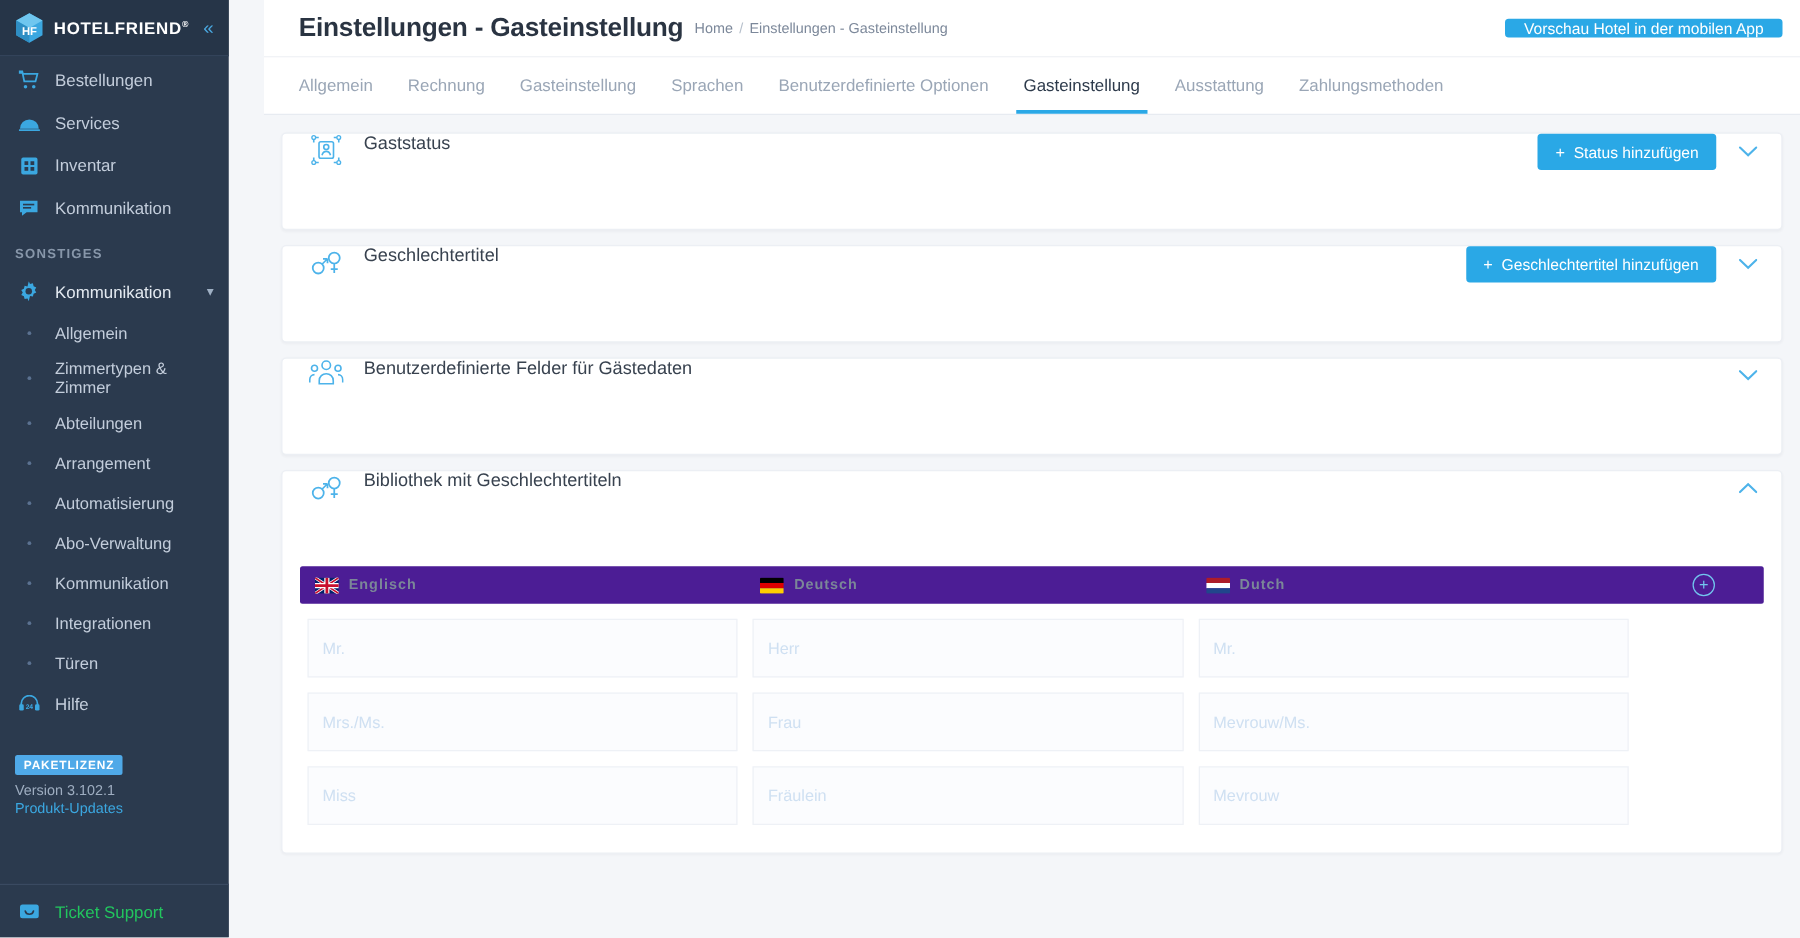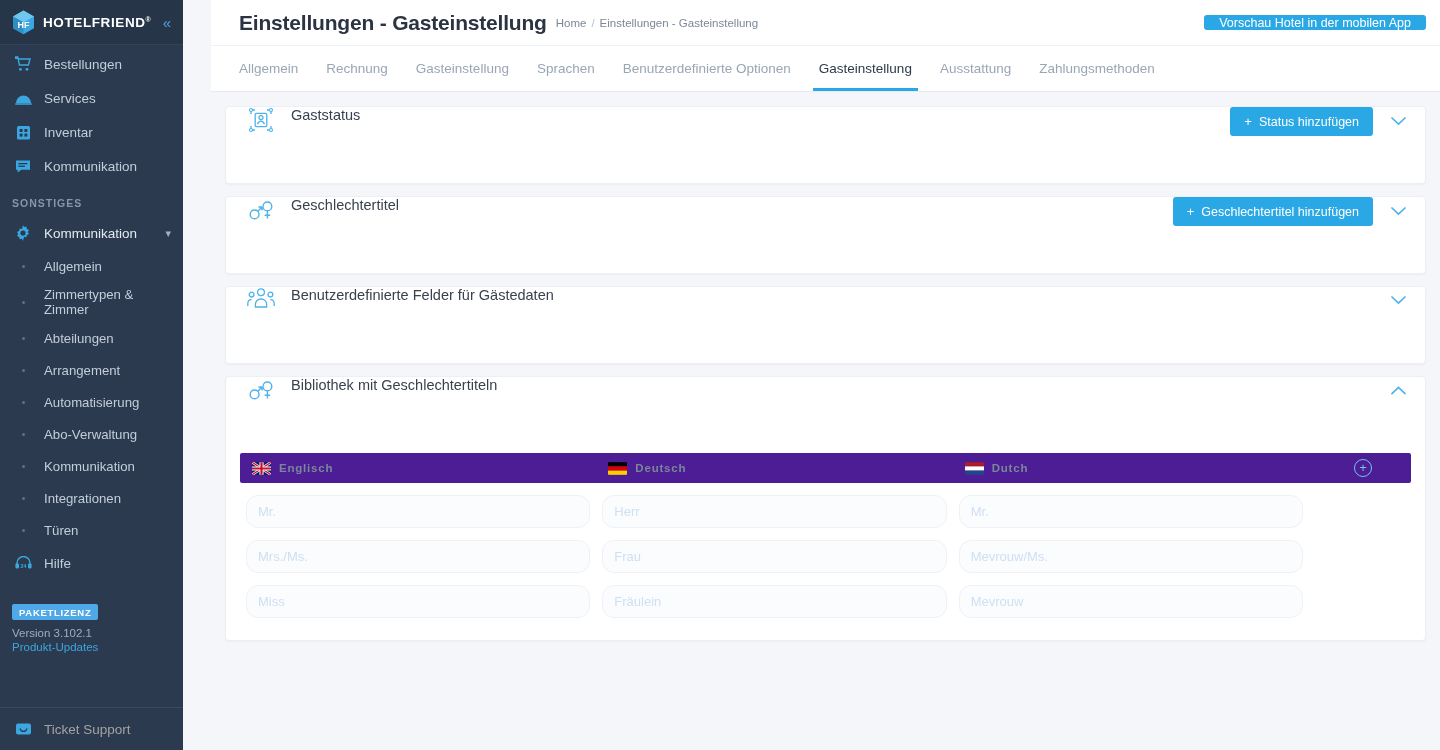--- a/index.html
+++ b/index.html
@@ -82,21 +82,21 @@
     font-size: 9.5px; font-weight: bold; letter-spacing: .7px;
     padding: 3px 7px 2px 7px; border-radius: 2px;
   }
   .version-text { color: #9eadc0; font-size: 11.5px; margin-top: 7px; }
   .product-updates { color: #3ba7e0; font-size: 11.5px; margin-top: 2px; cursor: pointer; }
 
   .ticket-support {
     position: absolute; left: 0; right: 0; bottom: 0;
     height: 43px; display: flex; align-items: center;
     padding: 0 12px; border-top: 1px solid #3a4a61;
-    color: #a3a3a3; font-size: 13.5px; cursor: pointer;
+    color: #22c55e; font-size: 13.5px; cursor: pointer;
     background: #2b3a4e;
   }
 
   
   .main {
     flex: 1 1 auto; height: 750px; position: relative;
     background: #f4f6f9; overflow: hidden;
   }
   .topbar {
     height: 46px; background: #ffffff;
@@ -195,21 +195,21 @@
     cursor: pointer;
   }
   .circle-add { border: 1.4px solid #72c5ee; color: #72c5ee; }
   .circle-del { border: 1.4px solid #f08a8a; color: #f08a8a; }
   .circle-btn span { font-size: 13px; line-height: 1; margin-top: -1px; }
 
   .lib-row { display: flex; align-items: center; margin-top: 12px; padding-left: 6px; }
   .lib-cell { flex: 1 1 0; padding-right: 12px; padding-left: 0; }
   .lib-cell:last-of-type { padding-right: 12px; }
   .lib-input {
-    width: 100%; height: 33px; border-radius: 12px;
+    width: 100%; height: 47px; border-radius: 0;
     border: 1px solid #e6eaf0; background: #ffffff;
     padding: 0 11px; font-size: 13px; color: #333c49;
     font-family: "Liberation Sans", sans-serif; outline: none;
   }
   .lib-input::placeholder { color: #cfe0f2; }
   .lib-input.disabled {
     background: #fbfcfe; border-color: #eef1f6; color: #cfe0f2;
   }
   .row-action { flex: 0 0 96px; display: flex; justify-content: center; }
 

